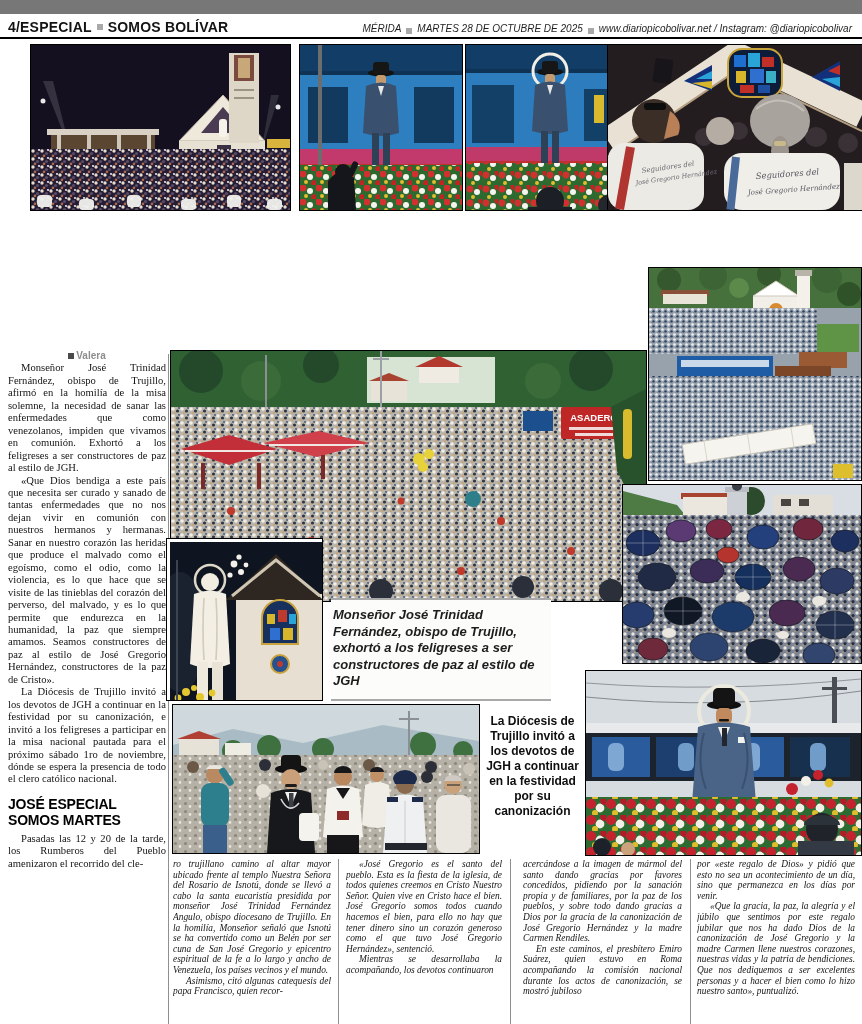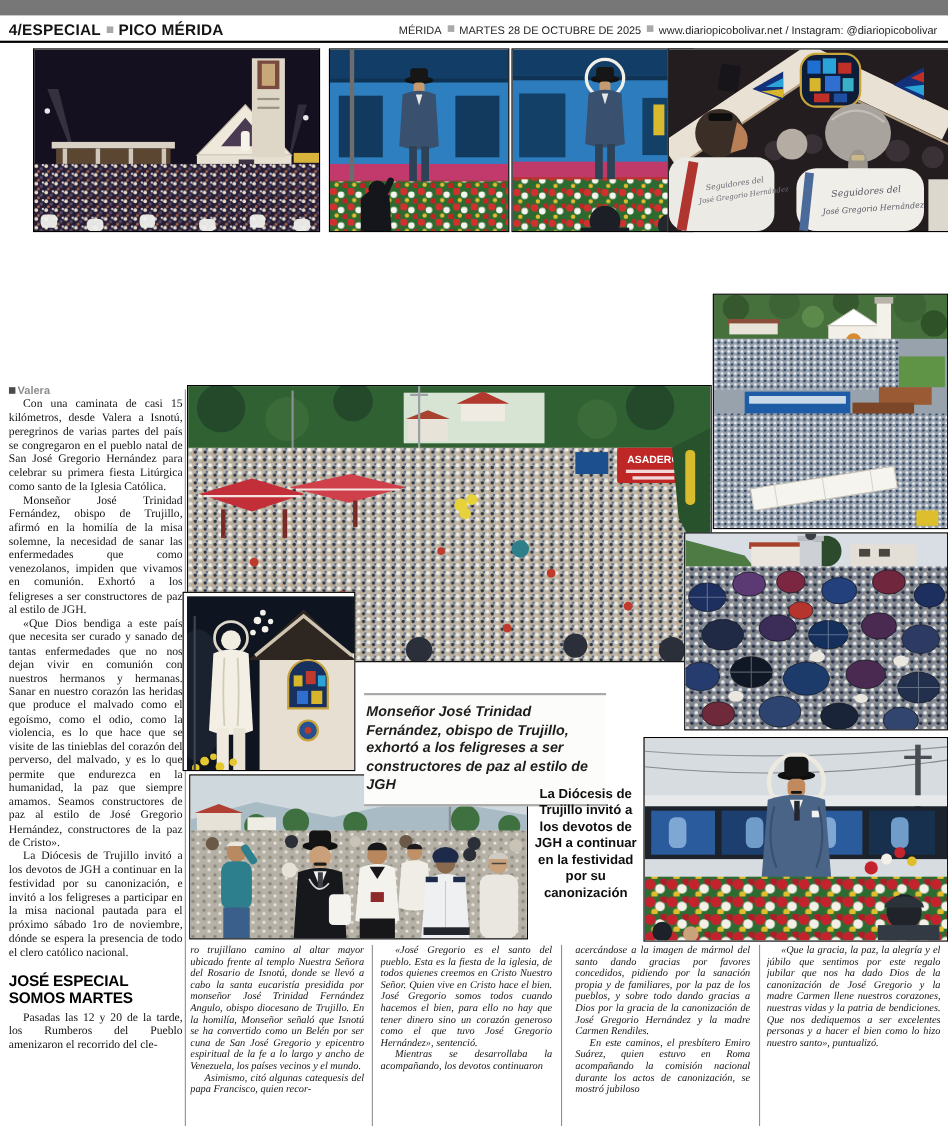--- a/index.html
+++ b/index.html
@@ -7,64 +7,64 @@
         font-family:"Liberation Serif",serif;color:#131313;overflow:hidden;}
   
   .masthead{position:absolute;top:0;left:0;width:862px;height:25px;border-bottom:2px solid #000;
             box-sizing:border-box;display:flex;justify-content:space-between;align-items:flex-end;
             padding:2px 10px 2px 8px;font-family:"Liberation Sans",sans-serif;}
   .mh-left{font-size:14px;letter-spacing:.2px;display:flex;align-items:center;}
   .page-label{font-weight:bold;}
   .brand{font-weight:600;}
   .sq{display:inline-block;width:6px;height:6px;background:#a9a9a9;margin:0 5px;}
   .dsq{display:inline-block;width:6px;height:6px;background:#4a4a4a;margin-right:2px;}
-  .mh-right{font-size:10px;color:#1e1e1e;display:flex;align-items:flex-start;padding-bottom:1px;}
+  .mh-right{font-size:10px;color:#1e1e1e;display:flex;align-items:flex-end;padding-bottom:1px;font-style:italic;}
   
   .photo{position:absolute;border:1px solid #000;background:#ccc;overflow:hidden;margin:0;padding:0;}
   svg{display:block;}
   
   .headline{position:absolute;left:8px;top:198px;margin:0;z-index:3;
             font-family:"Liberation Sans",sans-serif;font-weight:bold;color:#0b0b0b;
             font-size:40px;line-height:44px;white-space:nowrap;}
   .hl{display:block;transform-origin:0 50%;}
   .hl1{transform:scaleX(.64);}
   .hl2{transform:scaleX(.75);}
   .hl3{transform:scaleX(.70);}
   
   .col1{position:absolute;left:8px;top:336px;width:158px;height:688px;overflow:hidden;
         font-size:10.6px;line-height:12.45px;text-align:justify;}
   .col1 p,.bcol p{margin:0;text-indent:13px;}
   p.noindent{text-indent:0;}
-  .dateline{text-align:left;font-family:"Liberation Sans",sans-serif;font-weight:bold;
+  .dateline{text-align:center;font-family:"Liberation Sans",sans-serif;font-weight:bold;
             color:#8d8d8d;font-size:10px;margin:0 2px 4px 0;}
   .subhead{font-family:"Liberation Sans",sans-serif;font-weight:bold;font-size:14px;
            line-height:16px;margin:10px 0 5px;letter-spacing:-.2px;color:#000;}
   
-  .caption1{position:absolute;left:331px;top:616px;width:216px;z-index:4;background:#fcfcfa;
+  .caption1{position:absolute;left:331px;top:584px;width:216px;z-index:4;background:#fcfcfa;
             font-family:"Liberation Sans",sans-serif;font-style:italic;font-weight:700;
             font-size:13px;line-height:16.5px;color:#1d1d1d;
             border-top:2px solid #a9a9a9;border-bottom:2px solid #a9a9a9;padding:7px 2px 9px;}
   .caption2{position:absolute;left:484px;top:700px;width:97px;z-index:4;
             font-family:"Liberation Sans",sans-serif;font-weight:bold;font-size:12px;
             line-height:15px;text-align:center;color:#0e0e0e;}
   
   .bcol{position:absolute;top:845px;width:158px;height:178px;overflow:hidden;
         font-size:9.4px;line-height:10.6px;text-align:justify;font-style:italic;}
   .vrule{position:absolute;width:1px;background:#8f8f8f;z-index:2;}
 </style>
 </head>
 <body>
 
 <div class="page">
 
   <header class="masthead">
     <div class="mh-left">
       <span class="page-label">4/ESPECIAL</span>
       <span class="sq"></span>
-      <span class="brand">PICO MÉRIDA</span>
+      <span class="brand">SOMOS BOLÍVAR</span>
     </div>
     <div class="mh-right">
       <span>MÉRIDA</span>
       <span class="sq"></span>
       <span>MARTES 28 DE OCTUBRE DE 2025</span>
       <span class="sq"></span>
       <span>www.diariopicobolivar.net / Instagram: @diariopicobolivar</span>
     </div>
   </header>
 
@@ -609,21 +609,20 @@
           <path d="M218,154 a18,10 0 0 1 36,0 z" fill="#2c323a"></path>
         <rect x="212" y="170" width="56" height="14" fill="#343a44"></rect>
       </g>
       <circle cx="16" cy="176" r="9" fill="#1d222a"></circle>
         <circle cx="42" cy="178" r="7" fill="#caa27c"></circle>
     </svg>
   </figure>
 
   <div class="col1">
     <p class="dateline noindent"><span class="dsq"></span><span>Valera</span></p>
-    <p>Con una caminata de casi 15 kilómetros, desde Valera a Isnotú, peregrinos de varias partes del país se congregaron en el pueblo natal de San José Gregorio Hernández para celebrar su primera fiesta Litúrgica como santo de la Iglesia Católica.</p>
     <p>Monseñor José Trinidad Fernández, obispo de Trujillo, afirmó en la homilía de la misa solemne, la necesidad de sanar las enfermedades que como venezolanos, impiden que vivamos en comunión. Exhortó a los feligreses a ser constructores de paz al estilo de JGH.</p>
     <p>«Que Dios bendiga a este país que necesita ser curado y sanado de tantas enfermedades que no nos dejan vivir en comunión con nuestros hermanos y hermanas. Sanar en nuestro corazón las heridas que produce el malvado como el egoísmo, como el odio, como la violencia, es lo que hace que se visite de las tinieblas del corazón del perverso, del malvado, y es lo que permite que endurezca en la humanidad, la paz que siempre amamos. Seamos constructores de paz al estilo de José Gregorio Hernández, constructores de la paz de Cristo».</p>
     <p>La Diócesis de Trujillo invitó a los devotos de JGH a continuar en la festividad por su canonización, e invitó a los feligreses a participar en la misa nacional pautada para el próximo sábado 1ro de noviembre, dónde se espera la presencia de todo el clero católico nacional.</p>
     <h2 class="subhead">
       <span>JOSÉ ESPECIAL</span><br>
       <span>SOMOS MARTES</span>
     </h2>
     <p>Pasadas las 12 y 20 de la tarde, los Rumberos del Pueblo amenizaron el recorrido del cle-</p>
   </div>
 
@@ -638,16 +637,17 @@
   </div>
   <div class="bcol" style="left:346px;width:156px;">
     <p>«José Gregorio es el santo del pueblo. Esta es la fiesta de la iglesia, de todos quienes creemos en Cristo Nuestro Señor. Quien vive en Cristo hace el bien. José Gregorio somos todos cuando hacemos el bien, para ello no hay que tener dinero sino un corazón generoso como el que tuvo José Gregorio Hernández», sentenció.</p>
     <p>Mientras se desarrollaba la acompañando, los devotos continuaron</p>
   </div>
   <div class="bcol" style="left:523px;width:159px;">
     <p class="noindent">acercándose a la imagen de mármol del santo dando gracias por favores concedidos, pidiendo por la sanación propia y de familiares, por la paz de los pueblos, y sobre todo dando gracias a Dios por la gracia de la canonización de José Gregorio Hernández y la madre Carmen Rendiles.</p>
     <p>En este caminos, el presbítero Emiro Suárez, quien estuvo en Roma acompañando la comisión nacional durante los actos de canonización, se mostró jubiloso</p>
   </div>
   <div class="bcol" style="left:697px;width:158px;">
+    <p class="noindent">por «este regalo de Dios» y pidió que esto no sea un acontecimiento de un día, sino que permanezca en los días por venir.</p>
     <p>«Que la gracia, la paz, la alegría y el júbilo que sentimos por este regalo jubilar que nos ha dado Dios de la canonización de José Gregorio y la madre Carmen llene nuestros corazones, nuestras vidas y la patria de bendiciones. Que nos dediquemos a ser excelentes personas y a hacer el bien como lo hizo nuestro santo», puntualizó.</p>
   </div>
 
 </div>
 
 </body></html>

